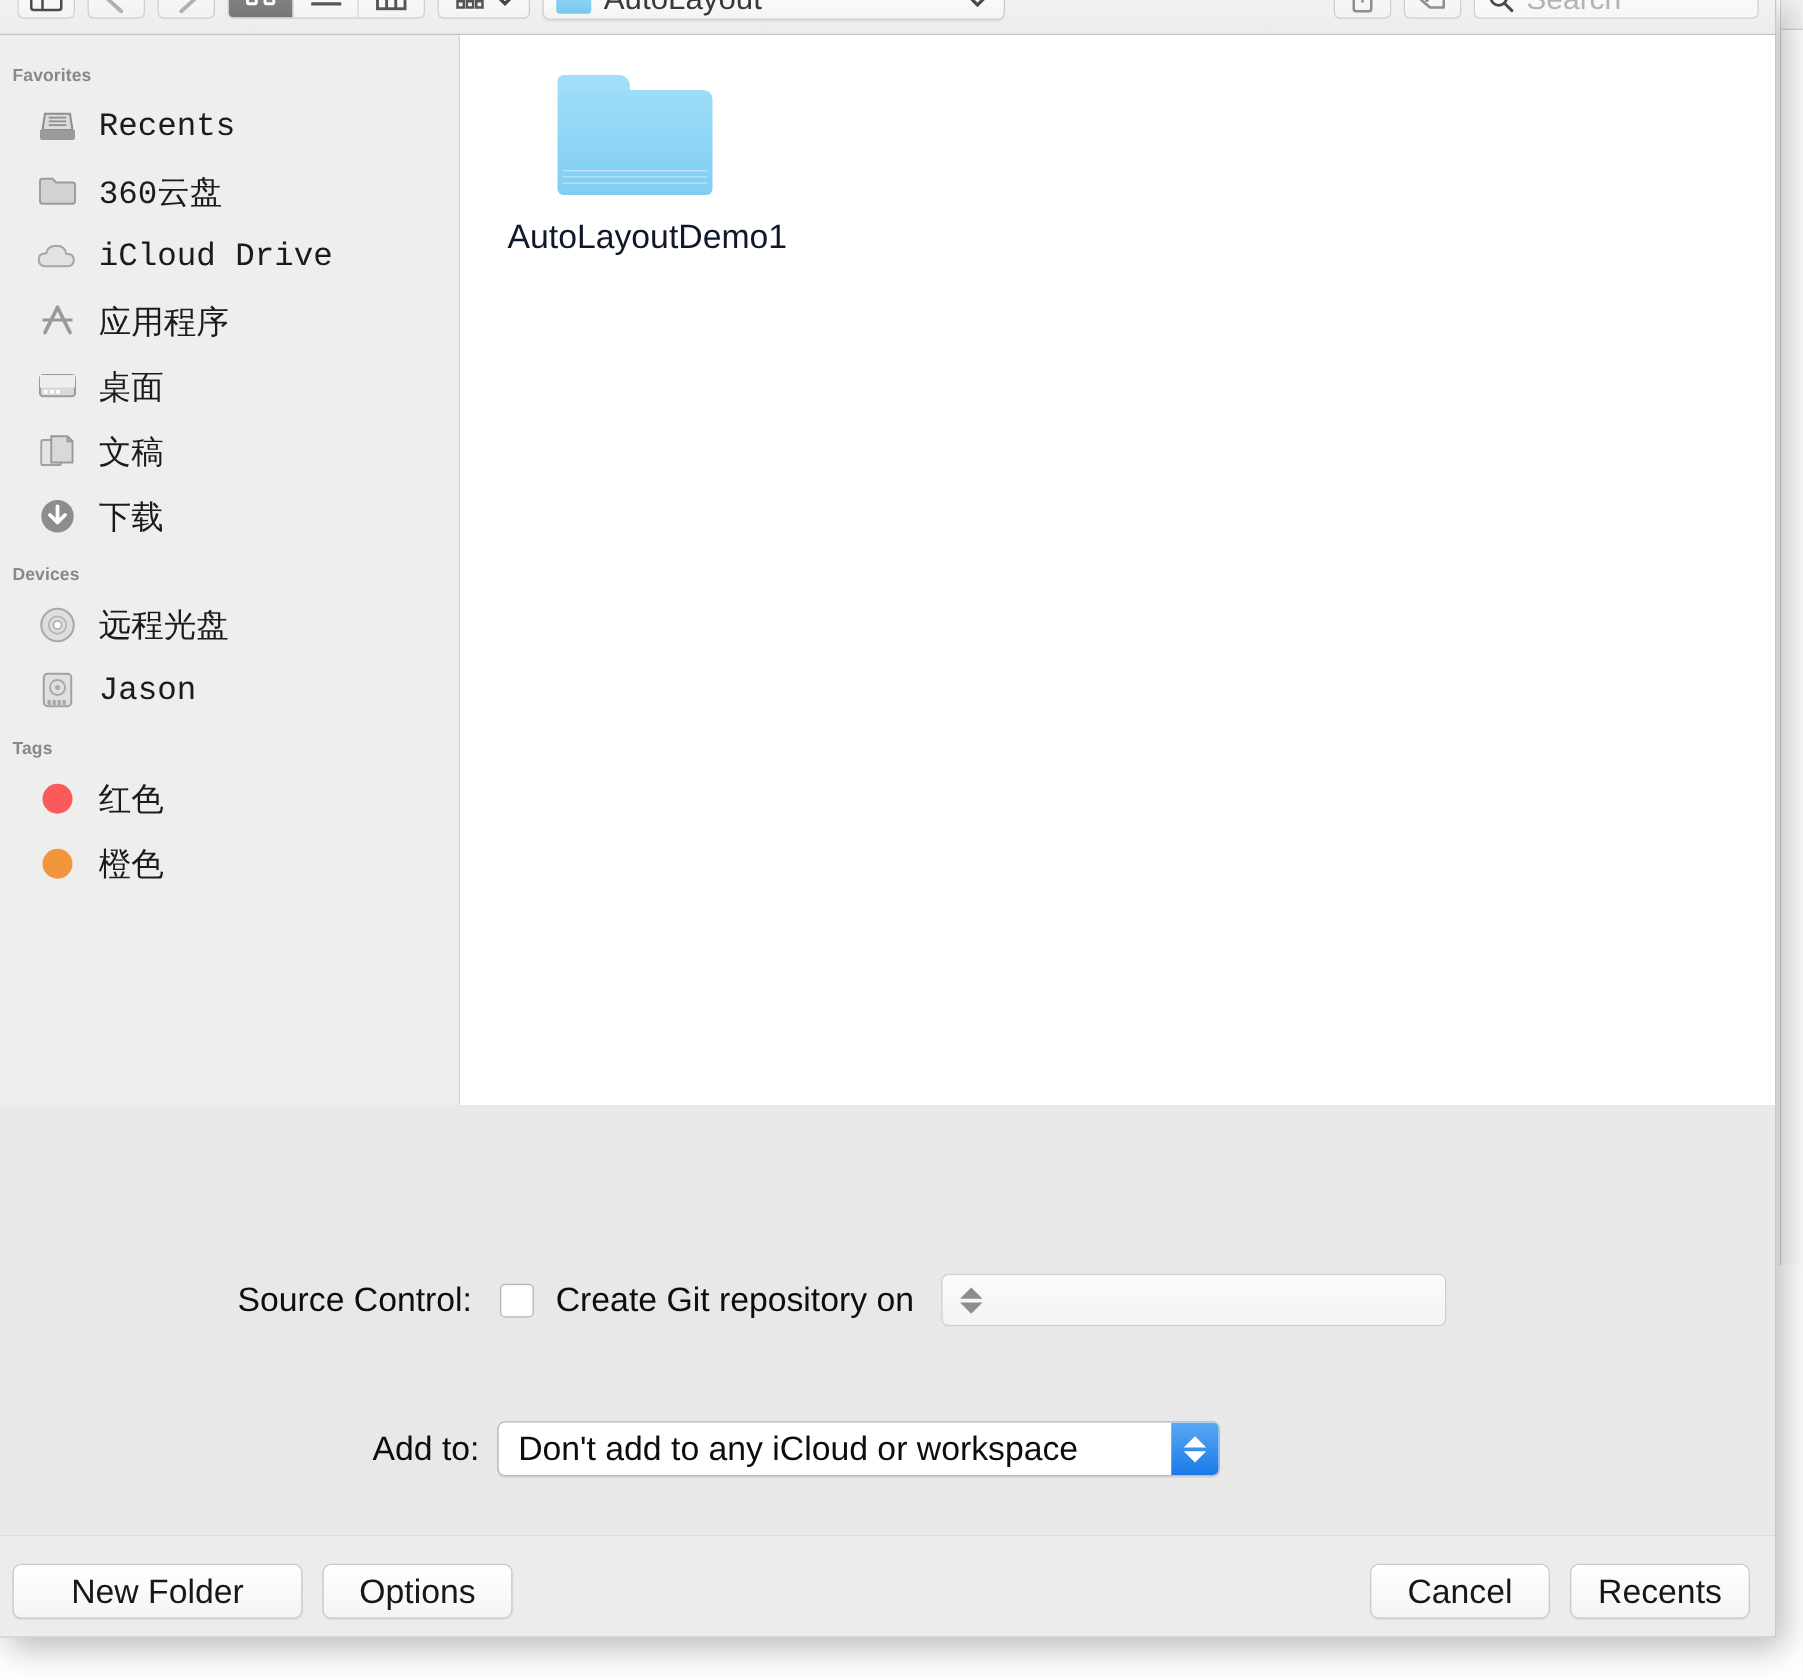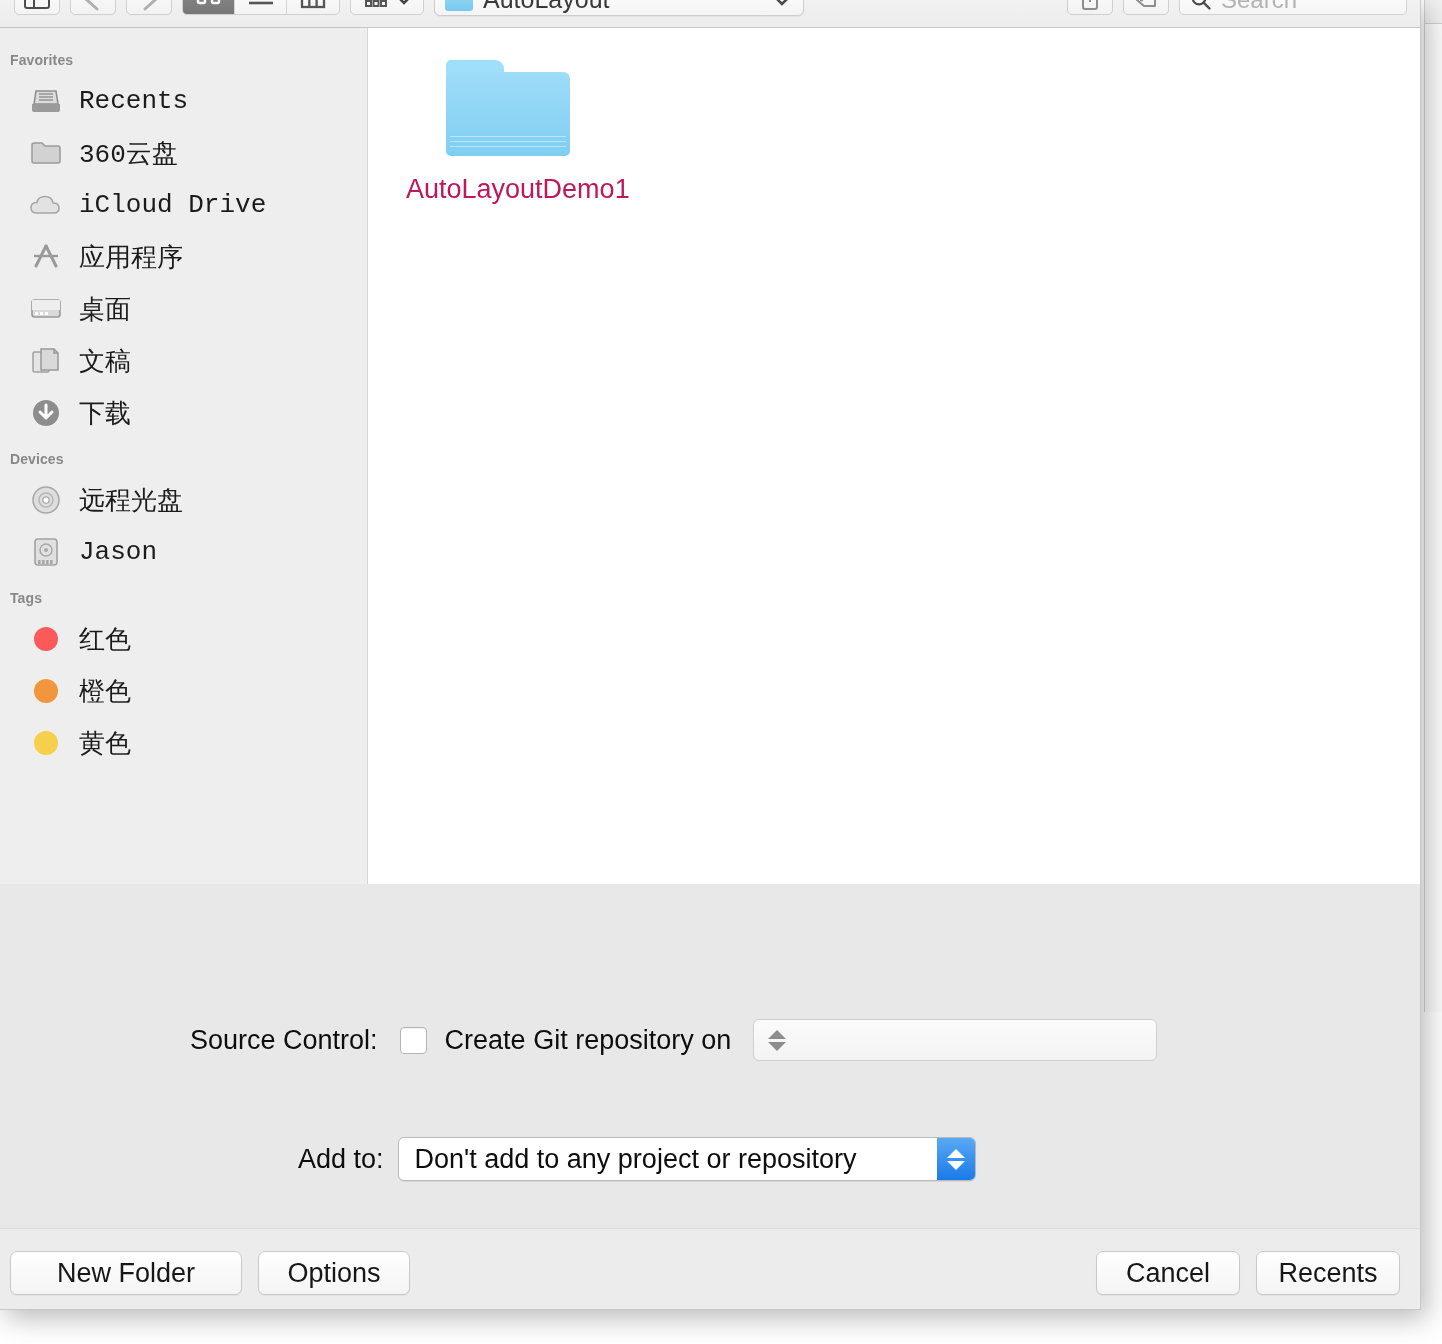--- a/index.html
+++ b/index.html
@@ -124,21 +124,21 @@
   .big-folder .body {
     position: absolute; left: 0; top: 12px; width: 124px; height: 84px;
     background: linear-gradient(#9edcf8, #7fcef2);
     border-radius: 5px 7px 5px 5px;
   }
   .big-folder .line {
     position: absolute; left: 4px; width: 116px; height: 1px;
     background: rgba(255,255,255,0.45);
   }
   .file-label {
-    margin-top: 18px; font-size: 27px; color: #be185d; white-space: nowrap;
+    margin-top: 18px; font-size: 27px; color: #0f172a; white-space: nowrap;
   }
 
   
   #options {
     position: absolute; left: 0; top: 884px; width: 1421px; height: 344px;
     background: #e8e8e8;
   }
   .opt-row { position: absolute; display: flex; align-items: center; }
   #sc-row { left: 0; top: 135px; width: 1421px; justify-content: flex-start; padding-left: 190px; gap: 0; }
   .opt-label { font-size: 27px; color: #0d0d0d; }
@@ -410,26 +410,20 @@
           <span class="tag-dot" style="background:#fb5a5a"></span>
         </span>
         <span>红色</span>
       </div>
       <div class="sb-item">
         <span class="sb-icon">
           <span class="tag-dot" style="background:#f1963c"></span>
         </span>
         <span>橙色</span>
       </div>
-      <div class="sb-item">
-        <span class="sb-icon">
-          <span class="tag-dot" style="background:#f6cf4c"></span>
-        </span>
-        <span>黄色</span>
-      </div>
     </div>
 
     <div id="filearea">
       <div class="file-item">
         <div class="big-folder">
           <div class="tab"></div>
           <div class="body"></div>
           <div class="line" style="top:76px"></div>
           <div class="line" style="top:81px"></div>
           <div class="line" style="top:86px"></div>
@@ -449,21 +443,21 @@
         <span class="stepper-gray">
           <span class="chev up gray"></span>
           <span class="chev down gray"></span>
         </span>
       </div>
     </div>
 
     <div class="opt-row" id="add-row">
       <span class="opt-label">Add to:</span>
       <div id="add-popup">
-        <span class="val">Don't add to any project or repository</span>
+        <span class="val">Don't add to any iCloud or workspace</span>
         <span class="stepper-blue">
           <span class="chev up white"></span>
           <span class="chev down white"></span>
         </span>
       </div>
     </div>
   </div>
 
   <div id="buttonbar">
     <div class="dlg-btn" id="btn-new-folder">New Folder</div>

